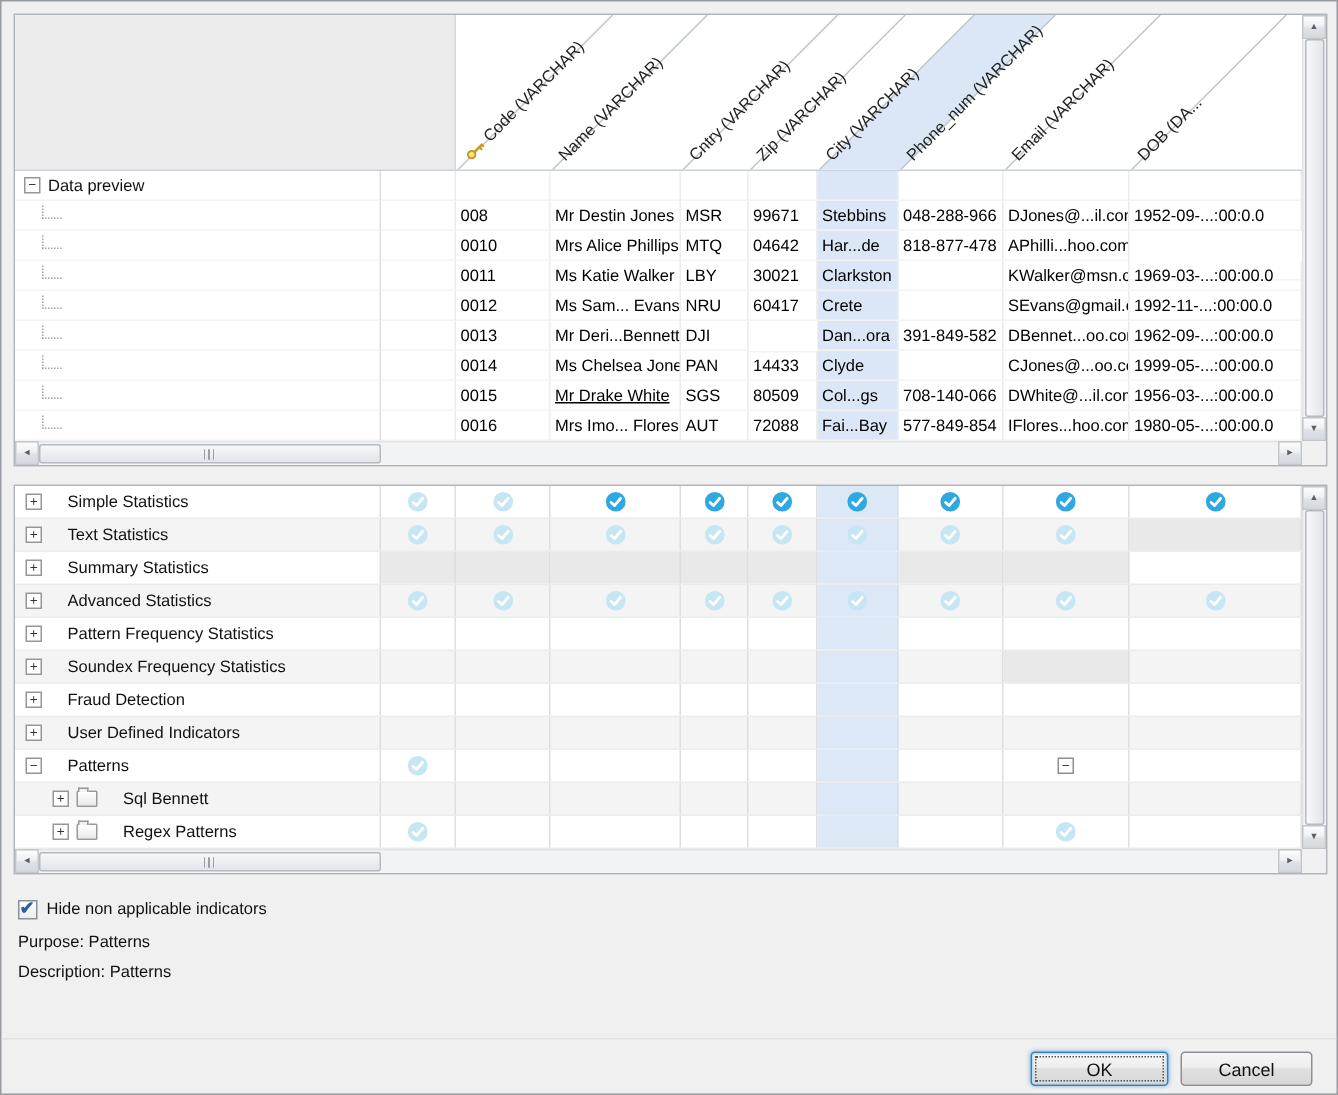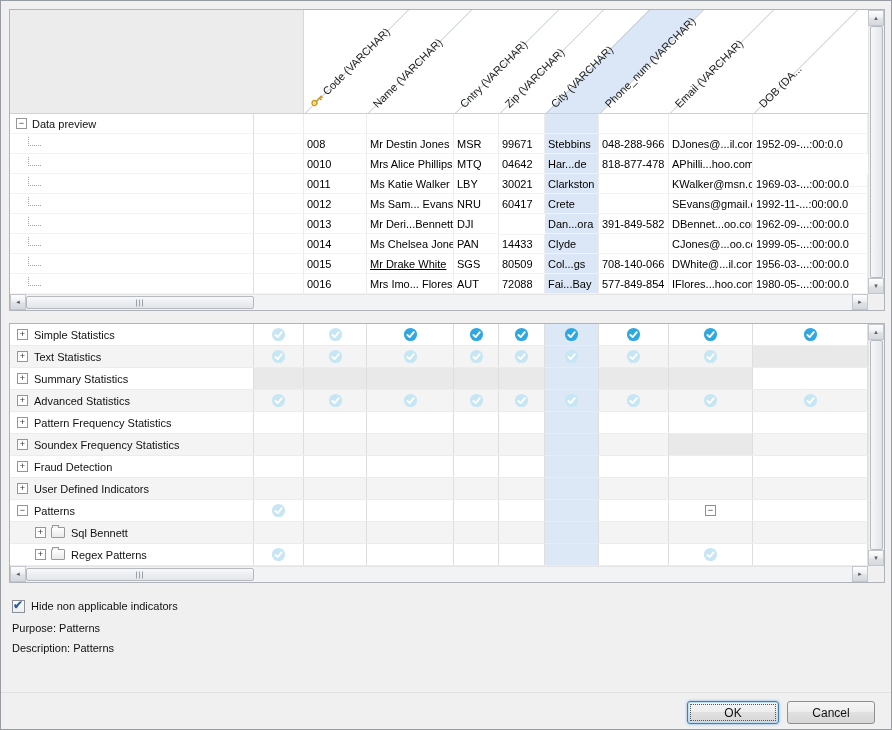--- a/index.html
+++ b/index.html
@@ -40,21 +40,21 @@
     font-size:9px;line-height:1;display:inline-flex;align-items:center;justify-content:center;
     margin:0 5px 0 3px;box-sizing:content-box;
   }
   .conn{width:12px;height:8px;border-left:1px dotted #a3a3a3;border-bottom:1px dotted #a3a3a3;margin-left:15px;margin-top:-5px;}
 
   
   .irow{display:flex;height:22px;box-sizing:border-box;background:#fff;border-bottom:1px solid #ececec;}
   .irow.alt{background:#f4f4f4;}
   .irow .cell{border-right:1px solid #dedede;justify-content:center;}
   .ilabel-cell{justify-content:flex-start !important;}
-  .ilabel{font-size:11px;color:#111;margin-left:1px;white-space:nowrap;}
+  .ilabel{font-size:11px;color:#111;margin-left:12px;white-space:nowrap;}
   .gray{background:#e9e9e9;}
   .irow .hl{background:#dce8f6;}
   .chk circle{fill:#2fa8e1;}
   .chk path{stroke:#fff;stroke-width:2;fill:none;stroke-linecap:round;stroke-linejoin:round;}
   .chk.light circle{fill:#c6e6f4;}
   .folder{width:12px;height:9px;flex:0 0 12px;border:1px solid #999;background:linear-gradient(#ffffff,#e9e9e9);border-radius:1px;position:relative;margin-right:5px;}
   .folder::before{content:'';position:absolute;top:-3px;left:0;width:5px;height:2px;border:1px solid #999;border-bottom:none;background:#f2f2f2;}
   .boxminus{width:9px;height:9px;border:1px solid #8f8f8f;background:#fff;color:#333;font-size:9px;line-height:1;display:inline-flex;align-items:center;justify-content:center;}
 
   

